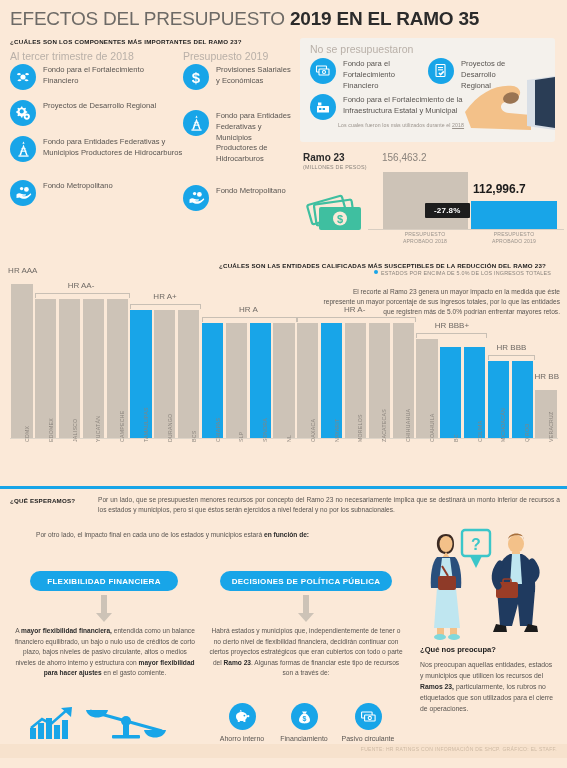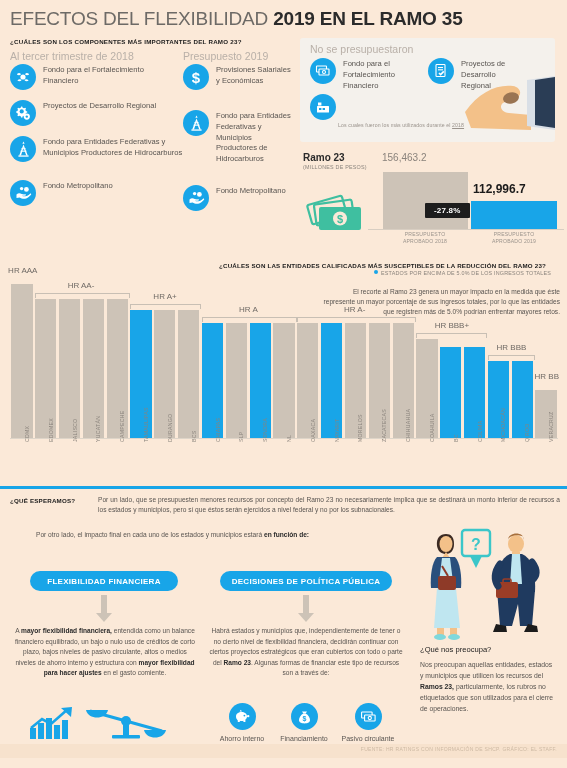--- a/index.html
+++ b/index.html
@@ -114,37 +114,37 @@
   .col-text{position:absolute;font-size:6.6px;line-height:1.6;color:#585450;text-align:center;}
   .col-text b{color:#2b2b2b;font-weight:bold;}
 
   .mini{position:absolute;text-align:center;width:62px;}
   .mini .circ{
     width:27px;height:27px;border-radius:50%;background:#18a5e8;margin:0 auto;
     display:flex;align-items:center;justify-content:center;color:#fff;
   }
   .mini .lbl{margin-top:5px;font-size:7px;color:#585450;}
 
-  .right-q{position:absolute;left:420px;top:645px;font-size:7.6px;font-weight:normal;color:#1b1b1b;}
+  .right-q{position:absolute;left:420px;top:645px;font-size:7.6px;font-weight:bold;color:#1b1b1b;}
   .right-p{position:absolute;left:420px;top:660px;width:137px;font-size:6.8px;line-height:1.6;color:#585450;}
   .right-p b{color:#2b2b2b;font-weight:bold;}
 
   .footbar{position:absolute;left:0;top:744px;width:567px;height:14px;background:#f7e2cd;}
   .source{
     position:absolute;right:10px;top:746px;font-size:5px;color:#cdb9a3;letter-spacing:.3px;
   }
   .bluebar{position:absolute;left:0;top:486px;width:567px;height:3px;background:#18a5e8;}
 </style>
 </head>
 <body>
 
 <div class="page">
 
   <div class="title">
-    <span>EFECTOS DEL FLEXIBILIDAD </span><b>2019 EN EL RAMO 35</b>
+    <span>EFECTOS DEL PRESUPUESTO </span><b>2019 EN EL RAMO 35</b>
   </div>
 
   <div class="qline" style="left:10px;top:38px;">¿CUÁLES SON LOS COMPONENTES MÁS IMPORTANTES DEL RAMO 23?</div>
 
   <div class="colhead" style="left:10px;top:50px;">Al tercer trimestre de 2018</div>
   <div class="colhead" style="left:183px;top:50px;">Presupuesto 2019</div>
 
   <div class="bullet" style="left:10px;top:64px;width:160px;">
     <div class="ico">
       <svg width="16" height="16" viewBox="0 0 16 16" fill="#fff">
@@ -256,20 +256,21 @@
 
     <div class="bullet" style="left:10px;top:56px;width:165px;">
       <div class="ico">
         <svg width="16" height="14" viewBox="0 0 16 14" fill="#fff">
             <rect x="2" y="6" width="12" height="6.5" rx="0.5"></rect>
             <rect x="3" y="2.5" width="3.4" height="3"></rect>
             <rect x="4" y="8" width="2.4" height="2" fill="#18a5e8"></rect>
             <rect x="7.6" y="8" width="2.4" height="2" fill="#18a5e8"></rect>
           </svg>
       </div>
+      <div class="btext">Fondo para el Fortalecimiento de la Infraestructura Estatal y Municipal</div>
     </div>
 
     <div class="note"><span>Los cuales fueron los más utilizados durante el </span><u>2018</u></div>
 
     <div class="hand">
       <svg width="90" height="64" viewBox="0 0 90 64">
         <path d="M0 44 C14 24, 32 16, 48 18 C54 19, 57 24, 54 28 C50 33, 42 32, 38 35 C34 38, 36 44, 44 45 L66 47 L66 62 L6 60 Z" fill="#f3c189"></path>
         <ellipse cx="46" cy="30" rx="8" ry="5.5" fill="#9a7452" transform="rotate(-12 46 30)"></ellipse>
         <path d="M62 12 L90 8 L90 62 L62 58 Z" fill="#d9dfe6"></path>
         <path d="M70 12 L90 9 L90 60 L70 57 Z" fill="#2a3d55"></path>

